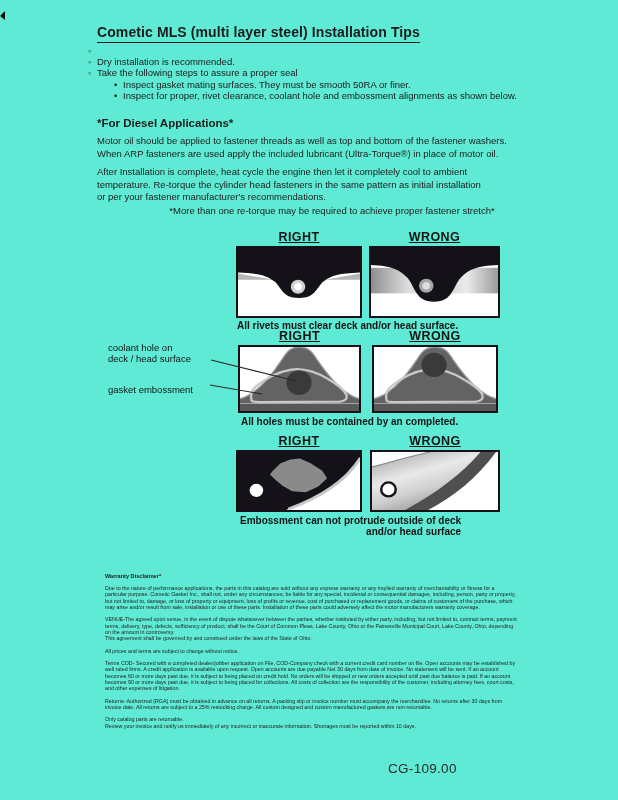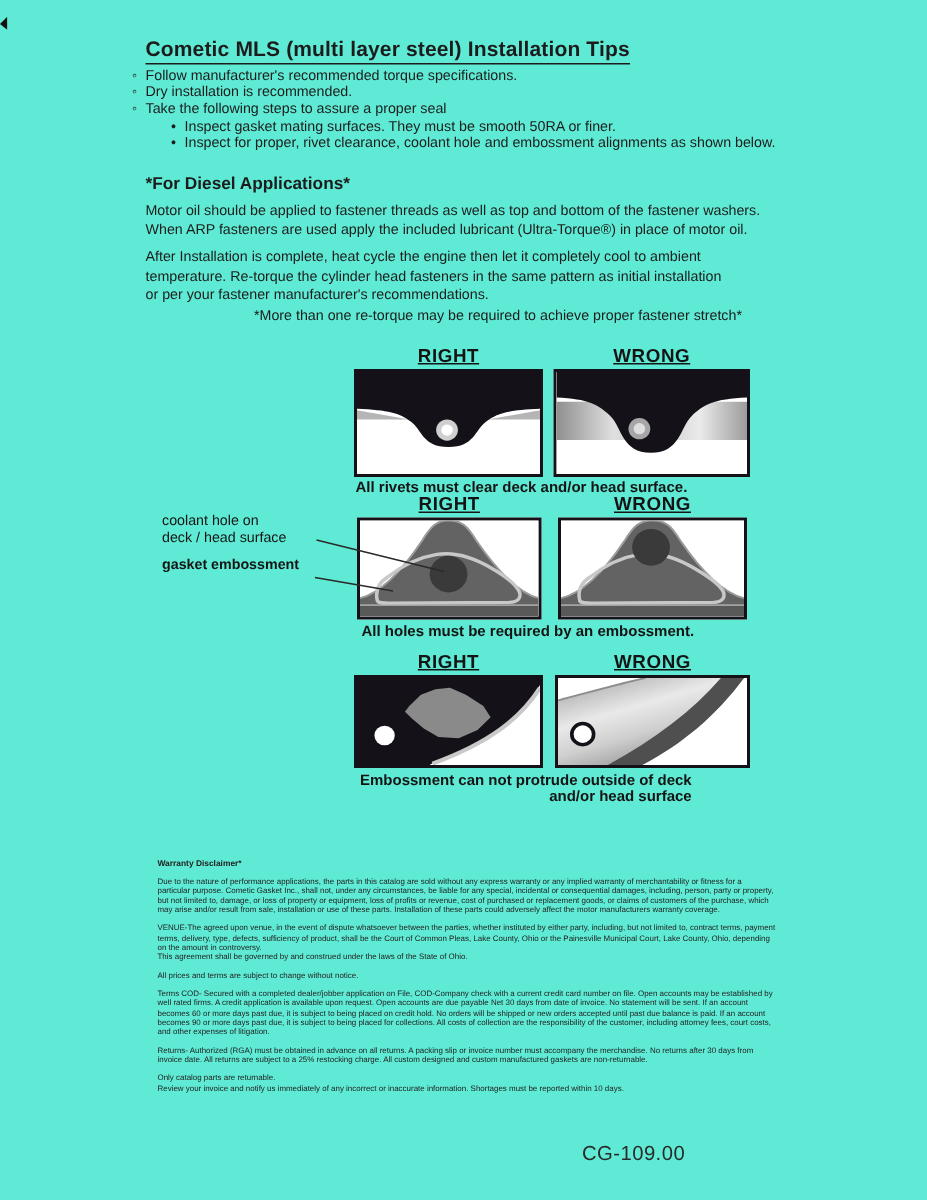--- a/index.html
+++ b/index.html
@@ -41,21 +41,20 @@
 
 <div class="page">
 
   <div class="abs edge-mark"></div>
 
   <div class="abs title">Cometic MLS (multi layer steel) Installation Tips</div>
 
   <div class="abs bullets">
     <div class="bullet-row">
       <span class="marker">◦</span>
-      <span>Follow manufacturer's recommended torque specifications.</span>
     </div>
     <div class="bullet-row">
       <span class="marker">◦</span>
       <span>Dry installation is recommended.</span>
     </div>
     <div class="bullet-row">
       <span class="marker">◦</span>
       <span>Take the following steps to assure a proper seal</span>
     </div>
     <div class="bullet-row sub">
@@ -107,21 +106,21 @@
       <circle cx="57" cy="40" r="4" fill="#dedede"></circle>
     </svg>
   </div>
   <div class="abs fig-caption" style="left:237px;top:320px;">All rivets must clear deck and/or head surface.</div>
 
   <div class="abs fig-label" style="left:238px;top:329px;width:123px;">RIGHT</div>
   <div class="abs fig-label" style="left:372px;top:329px;width:126px;">WRONG</div>
 
   <div class="abs side-label preline" style="left:108px;top:343px;width:100px;">coolant hole on
 deck / head surface</div>
-  <div class="abs side-label" style="left:108px;top:372px;width:100px;font-weight:bold;">gasket embossment</div>
+  <div class="abs side-label" style="left:108px;top:385px;width:100px;">gasket embossment</div>
 
   <div class="abs fig-box" style="left:238px;top:345px;width:123px;height:68px;">
     <svg viewBox="0 0 123 68" preserveAspectRatio="none">
       <rect width="123" height="68" fill="#ffffff"></rect>
       <path d="M0 68 L0 55 C16 51 32 31 43 14 C49 4 53 0 61 0 C70 0 74 4 80 14 C92 32 108 51 123 55 L123 68 Z" fill="#636363"></path>
       <path d="M0 55 C16 51 32 31 43 14 C49 4 53 0 61 0 C70 0 74 4 80 14 C92 32 108 51 123 55" fill="none" stroke="#9b9b9b" stroke-width="1.4"></path>
       <rect y="60" width="123" height="8" fill="#595959"></rect>
       <line x1="0" y1="60" x2="123" y2="60" stroke="#a3a3a3" stroke-width="1.2"></line>
       <path d="M12 57 C10 49 13 44 19 40 C29 32 41 26 53 24 C66 22 78 26 91 34 C101 40 108 46 110 51 C111 55 109 57.5 103 58 L20 58.5 C15 58.5 13 58.5 12 57 Z" fill="none" stroke="#c8c8c8" stroke-width="2.4"></path>
       <circle cx="61" cy="38" r="13" fill="#3a3a3a"></circle>
@@ -131,21 +130,21 @@
     <svg viewBox="0 0 126 68" preserveAspectRatio="none">
       <rect width="126" height="68" fill="#ffffff"></rect>
       <path d="M0 68 L0 55 C17 51 33 31 44 14 C50 4 54 0 63 0 C72 0 76 4 82 14 C94 32 110 51 126 55 L126 68 Z" fill="#636363"></path>
       <path d="M0 55 C17 51 33 31 44 14 C50 4 54 0 63 0 C72 0 76 4 82 14 C94 32 110 51 126 55" fill="none" stroke="#9b9b9b" stroke-width="1.4"></path>
       <rect y="60" width="126" height="8" fill="#595959"></rect>
       <line x1="0" y1="60" x2="126" y2="60" stroke="#a3a3a3" stroke-width="1.2"></line>
       <path d="M13 57 C11 49 14 44 20 40 C30 32 42 26 54 24 C67 22 79 26 92 34 C102 40 110 46 112 51 C113 55 111 57.5 105 58 L21 58.5 C16 58.5 14 58.5 13 57 Z" fill="none" stroke="#c8c8c8" stroke-width="2.4"></path>
       <circle cx="62" cy="19" r="13" fill="#3a3a3a"></circle>
     </svg>
   </div>
-  <div class="abs fig-caption" style="left:241px;top:416px;">All holes must be required by an embossment.</div>
+  <div class="abs fig-caption" style="left:241px;top:416px;">All holes must be contained by an completed.</div>
 
   <div class="abs fig-label" style="left:236px;top:434px;width:126px;">RIGHT</div>
   <div class="abs fig-label" style="left:370px;top:434px;width:130px;">WRONG</div>
 
   <div class="abs fig-box" style="left:236px;top:450px;width:126px;height:62px;">
     <svg viewBox="0 0 126 62" preserveAspectRatio="none">
       <rect width="126" height="62" fill="#ffffff"></rect>
       <path d="M0 0 H126 L126 5 C114 26 94 44 68 54 C60 57 54 59 50 62 L0 62 Z" fill="#151118"></path>
       <polygon points="36,20 44,12 54,8 64,7 75,12 87,20 92,28 83,37 70,43 56,42 46,36 38,29 33,24" fill="#8a8a8a"></polygon>
       <path d="M126 7 C113 28 92 46 52 61" stroke="#c9c9c9" stroke-width="3" fill="none"></path>

